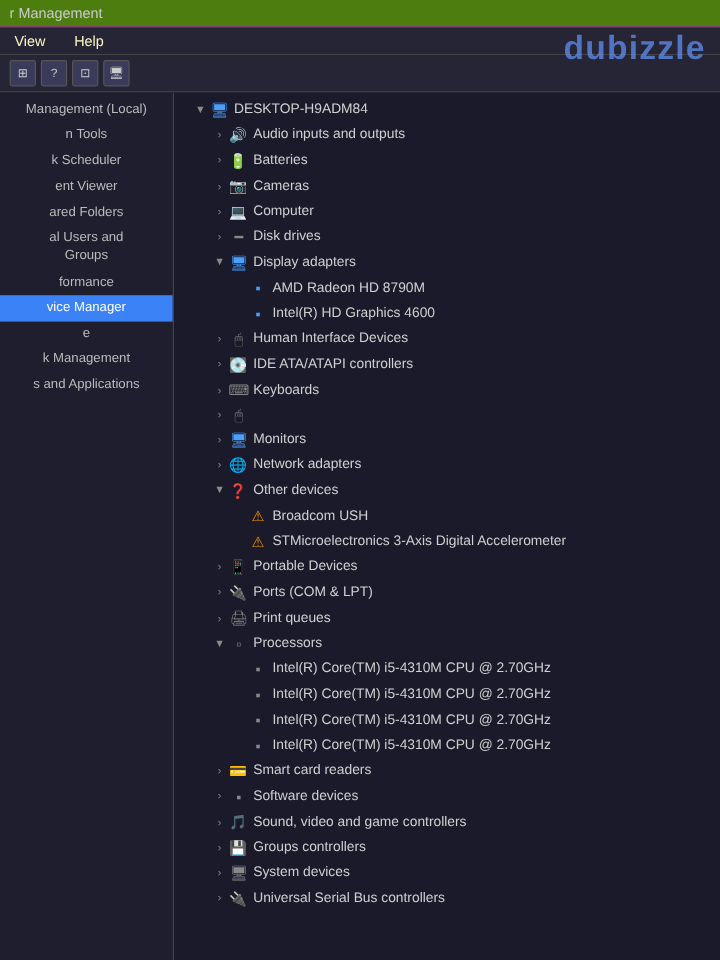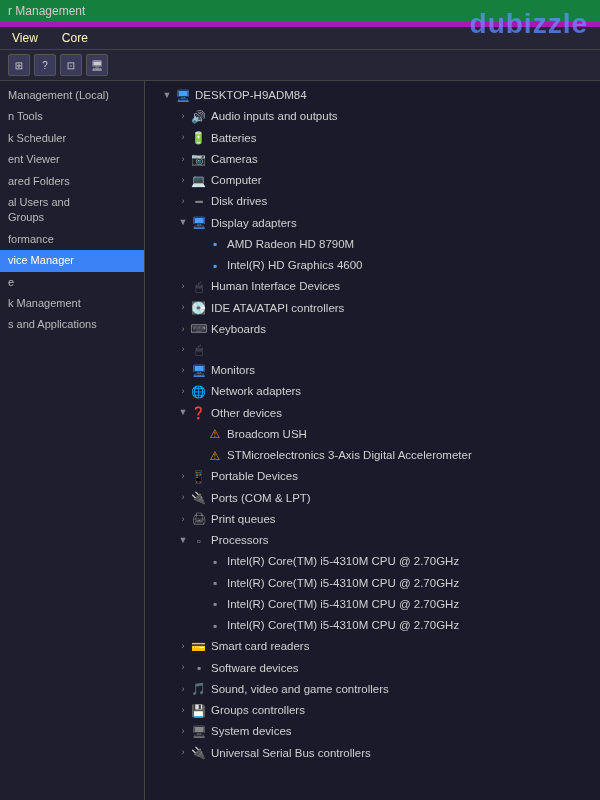--- a/index.html
+++ b/index.html
@@ -15,28 +15,28 @@
 
     .window {
       width: 600px;
       height: 800px;
       background: #1e1e2e;
       display: flex;
       flex-direction: column;
     }
 
     .title-bar {
-      background: #15803d;
+      background: #4d7c0f;
       padding: 4px 8px;
       font-size: 12px;
       color: #ccc;
       display: flex;
       align-items: center;
       justify-content: space-between;
-      border-bottom: 5px solid #a21caf;
+      border-bottom: 1px solid #a21caf;
     }
 
     .menu-bar {
       background: #252535;
       padding: 2px 8px;
       display: flex;
       gap: 16px;
       border-bottom: 1px solid #444;
       font-size: 12px;
       color: #fef9c3;
@@ -76,20 +76,21 @@
       overflow: hidden;
     }
 
     .sidebar {
       width: 145px;
       background: #1e1e2e;
       border-right: 1px solid #444;
       overflow-y: auto;
       padding: 4px 0;
       flex-shrink: 0;
+      text-align: center;
     }
 
     .sidebar-item {
       padding: 3px 8px;
       cursor: pointer;
       font-size: 11px;
       color: #bbb;
       line-height: 1.4;
     }
 
@@ -174,21 +175,21 @@
     .icon-broadcom { color: #f90; }
 
     .watermark {
       position: absolute;
       top: 0;
       right: 0;
       font-size: 28px;
       font-weight: bold;
       color: rgba(100,150,255,0.7);
       font-family: Arial, sans-serif;
-      padding: 8px 12px;
+      padding: 24px 12px;
       letter-spacing: 1px;
     }
 
     scrollbar-width: thin;
     ::-webkit-scrollbar { width: 8px; }
     ::-webkit-scrollbar-track { background: #1a1a2a; }
     ::-webkit-scrollbar-thumb { background: #444; border-radius: 4px; }
   </style>
 </head>
 <body>
@@ -198,21 +199,21 @@
   <div class="watermark">
     <span>dubizzle</span>
   </div>
 
   <div class="title-bar">
     <span>r Management</span>
   </div>
 
   <div class="menu-bar">
     <span>View</span>
-    <span>Core</span>
+    <span>Help</span>
   </div>
 
   <div class="toolbar">
     <div class="toolbar-btn">⊞</div>
     <div class="toolbar-btn">?</div>
     <div class="toolbar-btn">⊡</div>
     <div class="toolbar-btn">🖥</div>
   </div>
 
   <div class="main-content">

